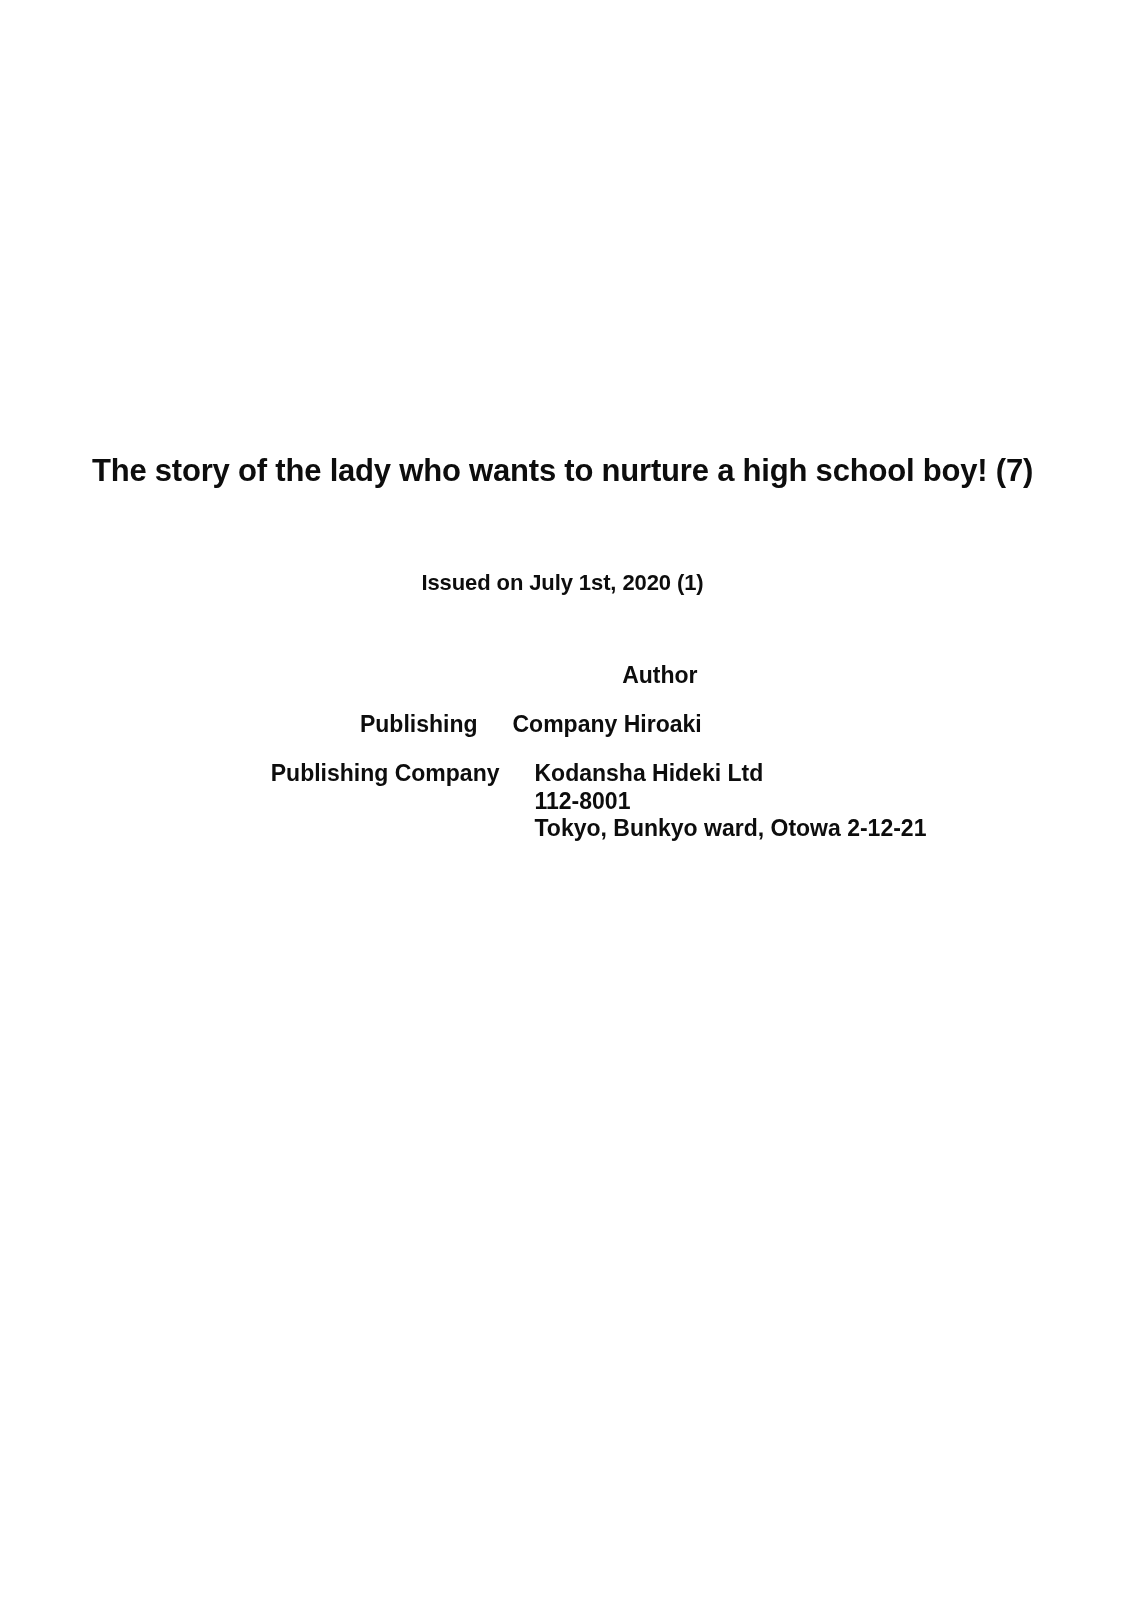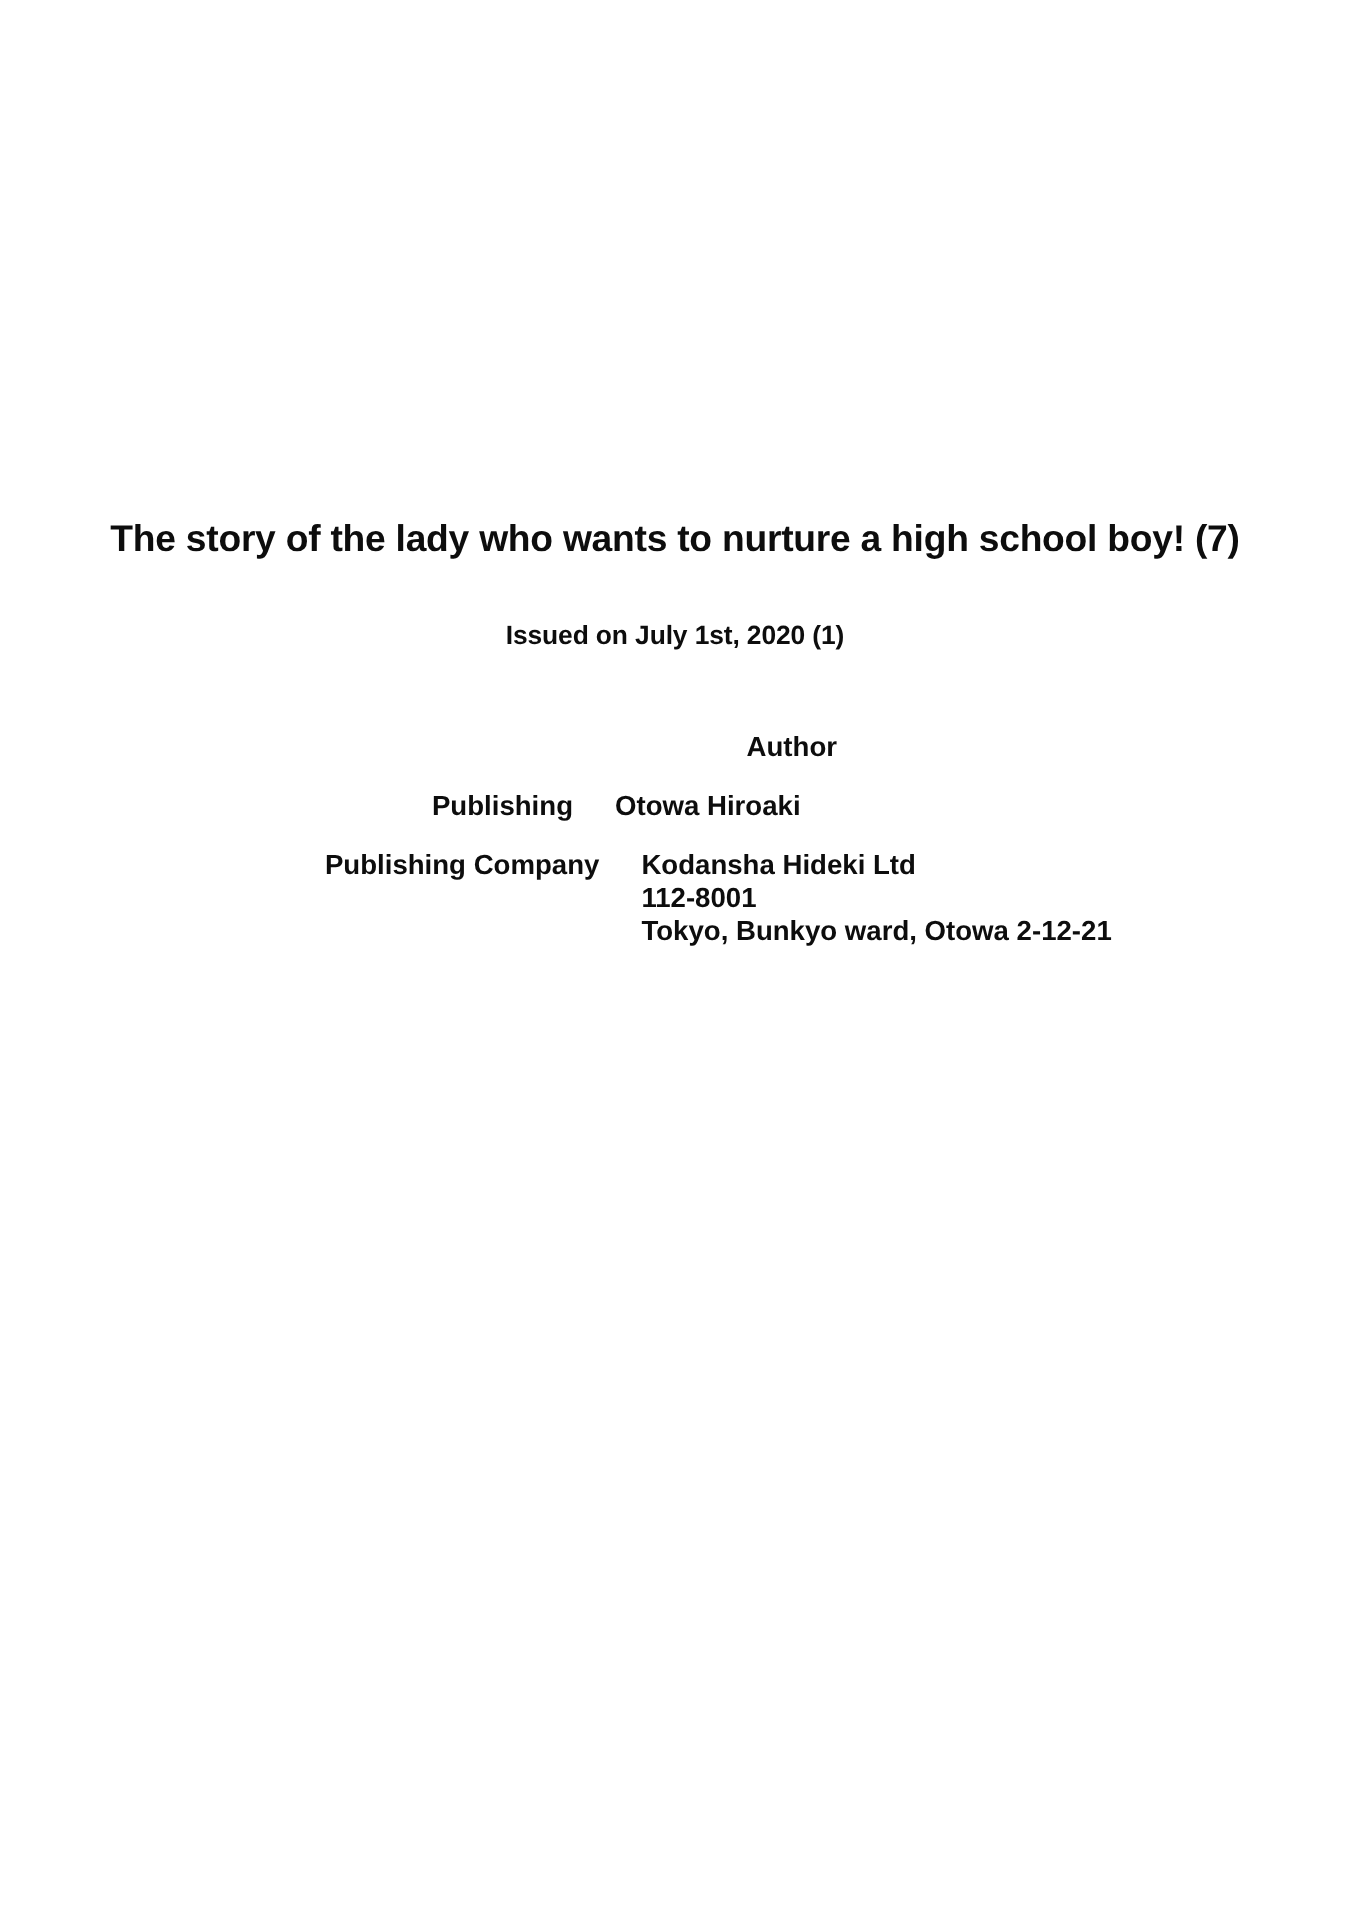--- a/index.html
+++ b/index.html
@@ -15,36 +15,36 @@
     color: #000000;
     -webkit-font-smoothing: antialiased;
   }
   .page {
     position: absolute;
     inset: 0;
     background: #ffffff;
   }
   .colophon {
     position: absolute;
-    top: 430px;
+    top: 452px;
     left: 0;
     right: 0;
     text-align: center;
   }
   .title {
     font-size: 31px;
     font-weight: bold;
     letter-spacing: -0.2px;
     line-height: 1.2;
     color: #0d0d0d;
     margin: 0;
     padding: 0 60px;
   }
   .issue-line {
-    margin-top: 50px;
+    margin-top: 81px;
     font-size: 22px;
     font-weight: bold;
     color: #0d0d0d;
     letter-spacing: -0.1px;
   }
   .credits {
     margin-top: 66px;
     display: flex;
     flex-direction: column;
     align-items: center;
@@ -96,21 +96,21 @@
 
     <div class="credits">
 
       <div class="credit-row">
         <div class="credit-label">Author</div>
       </div>
 
       <div class="credit-row">
         <div class="credit-label">Publishing</div>
         <div class="credit-value">
-          <span class="vline">Otowa Hiroaki</span>
+          <span class="vline">Company Hiroaki</span>
         </div>
       </div>
 
       <div class="credit-row">
         <div class="credit-label">Publishing Company</div>
         <div class="credit-value">
           <span class="vline">Kodansha Hideki Ltd</span>
           <span class="vline">112-8001</span>
           <span class="vline">Tokyo, Bunkyo ward, Otowa 2-12-21</span>
         </div>

